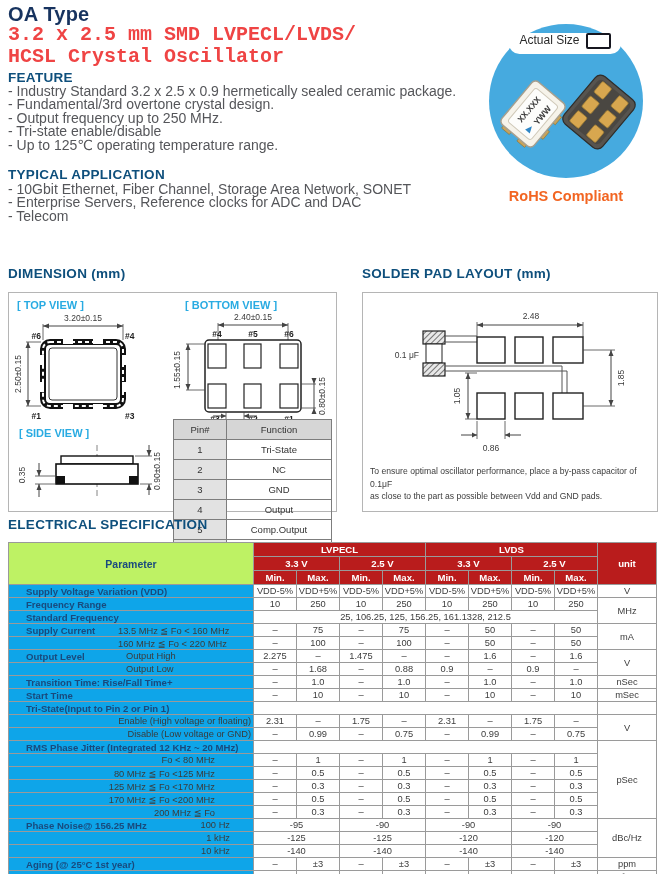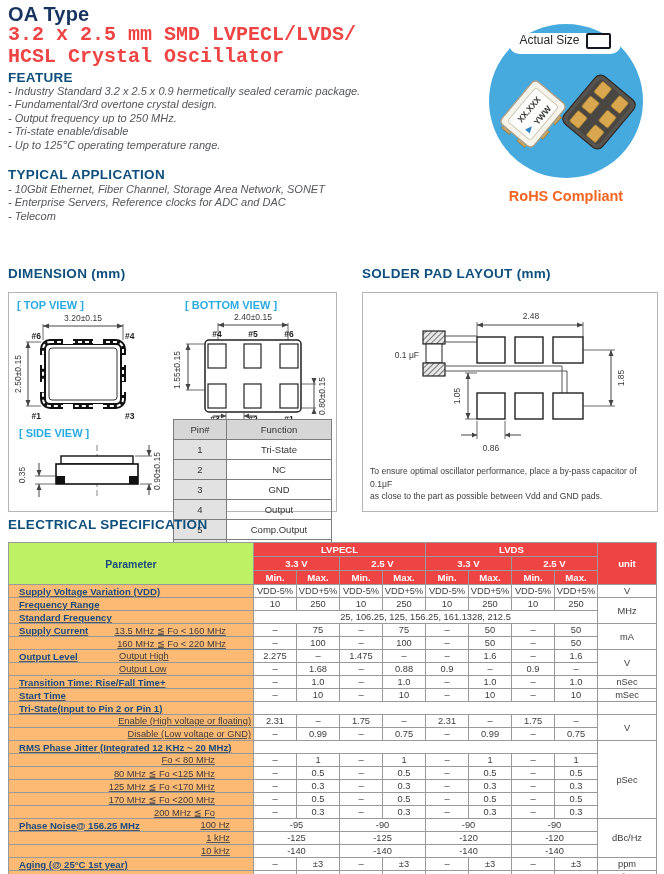--- a/index.html
+++ b/index.html
@@ -8,21 +8,21 @@
   .abs{position:absolute;}
   
   .t-oa{left:8px;top:3px;font-size:20px;font-weight:bold;color:#17335f;letter-spacing:.2px;}
   .t-sub{left:8px;top:24px;font-size:20px;font-weight:bold;color:#ef4444;line-height:22px;font-family:Liberation Mono, monospace;}
   .h-sec{font-size:13.5px;font-weight:bold;color:#0e4f7c;letter-spacing:.3px;}
   .h-feature{left:8px;top:70px;}
   .h-app{left:8px;top:167px;}
   .h-dim{left:8px;top:266px;}
   .h-solder{left:362px;top:266px;}
   .h-espec{left:8px;top:517px;}
-  .list{font-size:11px;line-height:13.4px;color:#55565a;font-style:italic;}
+  .list{font-size:14px;line-height:13.4px;color:#55565a;}
   .features{left:8px;top:85px;width:470px;}
   .apps{left:8px;top:183px;width:470px;}
   
   .badge-circle{left:489px;top:24px;width:154px;height:154px;border-radius:50%;background:#46aadf;}
   .pill{position:absolute;left:20px;top:9px;width:112px;height:21px;background:#fff;border-radius:11px;
         display:flex;align-items:flex-start;justify-content:center;gap:6px;}
   .pill-text{font-size:12px;color:#2a2a2a;}
   .size-rect{display:inline-block;width:21px;height:12px;border:2px solid #16161f;border-radius:2px;background:#fff;}
   .chips-svg{position:absolute;left:0;top:28px;}
   .rohs{left:489px;top:188px;width:154px;text-align:center;font-size:14.5px;font-weight:bold;color:#f26522;}
@@ -39,23 +39,23 @@
   .pin th,.pin td{border:1px solid #7d7d7d;height:11px;padding:4px 3px;text-align:center;color:#333;}
   .pin th{background:#d6d6d6;font-weight:normal;width:46px;}
   .pin th:last-child{width:98px;}
   .pin td:first-child{background:#e2e2e2;}
   
   .spec{position:absolute;left:8px;top:542px;width:648px;border-collapse:collapse;table-layout:fixed;
         font-size:9.3px;border:1px solid #3a3a3a;}
   .spec th,.spec td{border:1px solid #9a9a9a;overflow:hidden;white-space:nowrap;}
   .spec th{height:13px;padding:0;}
   .spec td{height:12px;padding:0;}
-  .hb{background:#ef4444;color:#fff;font-weight:bold;font-size:9.6px;text-align:center;border:1px solid #bdbdbd;}
+  .hb{background:#b91c1c;color:#fff;font-weight:bold;font-size:9.6px;text-align:center;border:1px solid #bdbdbd;}
   .phead{background:#bef264;color:#1a4a7e;font-weight:bold;font-size:10.5px;text-align:center;}
-  td.param{background:#fdba74;text-align:left;padding-left:10px;text-decoration:underline;}
+  td.param{background:#0ea5e9;text-align:left;padding-left:17px;}
   .pflex{display:flex;align-items:center;}
   .plabel{font-weight:bold;color:#194a7d;font-size:9.6px;white-space:nowrap;}
   .psub{color:#3b3b3b;font-size:9.3px;white-space:nowrap;}
   .sl{margin-left:7px;}
   .sr0{flex:1;text-align:right;padding-right:2px;}
   .sr27{flex:1;text-align:right;padding-right:27px;}
   .sr36{flex:1;text-align:right;padding-right:38px;}
   .sr23{flex:1;text-align:right;padding-right:23px;}
   td.val{text-align:center;color:#3c3c3c;background:#fff;}
   td.unit{text-align:center;color:#3c3c3c;background:#fff;}

